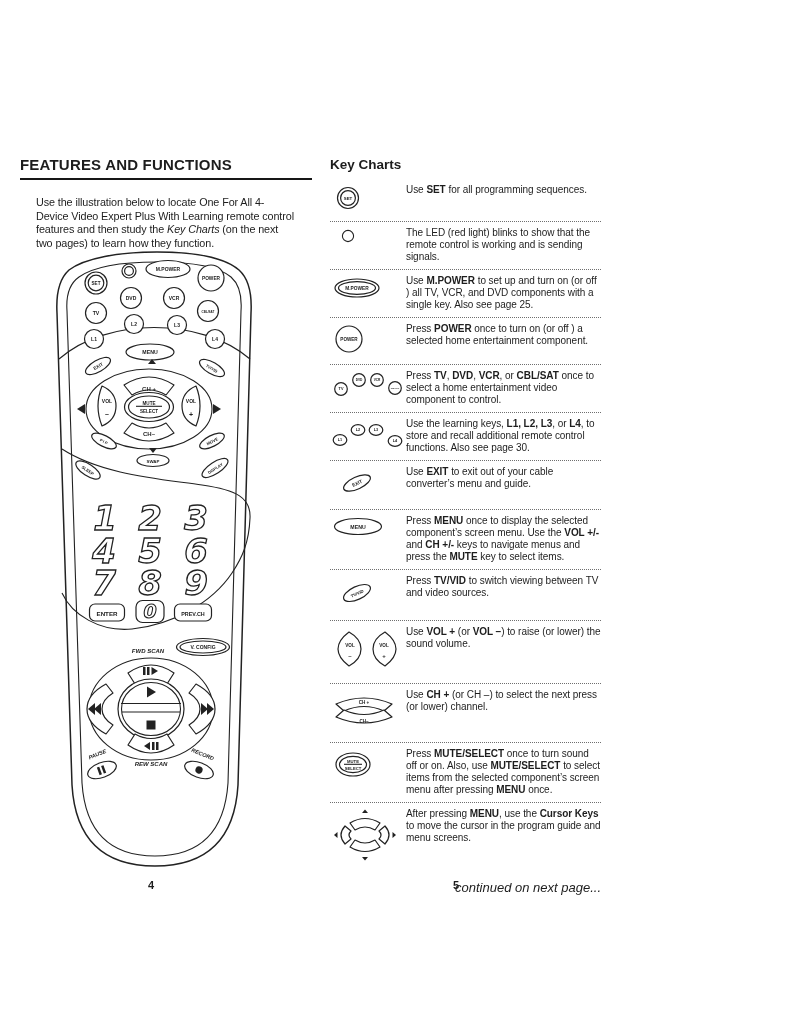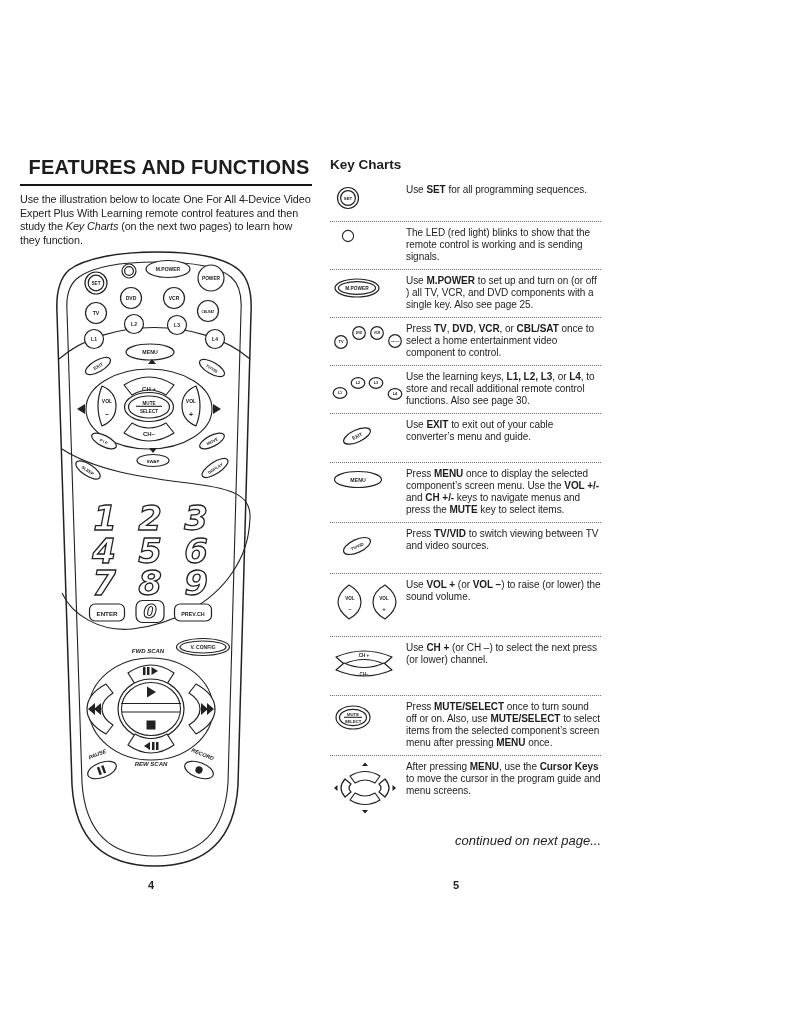--- a/index.html
+++ b/index.html
@@ -1,22 +1,22 @@
 <!DOCTYPE html>
 <html><head>
 <meta charset="utf-8">
 <style>
   html,body{margin:0;padding:0;background:#fff;}
   .page{position:relative;width:800px;height:1036px;background:#ffffff;overflow:hidden;
         font-family:"Liberation Sans",sans-serif;color:#1d1d1d;}
   
   .left-col{position:absolute;left:20px;top:156px;width:292px;}
-  .h-features{font-size:20px;font-weight:700;letter-spacing:.2px;margin:0 0 5px 6px;text-align:center;}
+  .h-features{font-size:15px;font-weight:700;letter-spacing:.2px;margin:0 0 5px 0;}
   .rule{border:0;border-top:2px solid #161616;margin:0 0 7px 0;}
-  .intro{font-size:10.8px;line-height:13.6px;letter-spacing:-.1px;margin:0;}
+  .intro{font-size:10.8px;line-height:13.6px;letter-spacing:-.1px;margin:16px;}
   .pnum{position:absolute;top:879px;font-size:11px;font-weight:700;}
   .pnum.left{left:148px;}
   .pnum.right{left:453px;}
   
   .right-col{position:absolute;left:330px;top:157px;width:271px;}
   .h-keycharts{font-size:13.5px;font-weight:700;margin:0 0 7px 0;}
   .krow{display:grid;grid-template-columns:76px 1fr;align-items:start;
         border-bottom:1px dotted #6f6f6f;padding:5px 0 6px 0;}
   .krow.last{border-bottom:none;}
   .kicon{padding-top:1px;padding-left:2px;}
@@ -232,20 +232,29 @@
       <div class="kicon">
         <svg width="66" height="24">
             <ellipse class="ks" cx="25" cy="12" rx="22" ry="9"></ellipse>
             <ellipse class="ks" cx="25" cy="12" rx="18.5" ry="6.3"></ellipse>
             <text class="rt" font-size="4.8" x="25" y="13.8">M.POWER</text>
           </svg>
       </div>
       <div class="ktext"><span>Use </span><span style="font-weight: 700;">M.POWER</span><span> to set up and turn on (or off ) all TV, VCR, and DVD components with a single key. Also see page 25.</span></div>
     </div>
 
+    <div class="krow">
+      <div class="kicon">
+        <svg width="66" height="30">
+            <circle class="ks" cx="17" cy="15" r="13"></circle>
+            <text class="rt" font-size="4.6" x="17" y="17">POWER</text>
+          </svg>
+      </div>
+      <div class="ktext"><span>Press </span><span style="font-weight: 700;">POWER</span><span> once to turn on (or off ) a selected home entertainment component.</span></div>
+    </div>
 
     <div class="krow">
       <div class="kicon">
         <svg width="74" height="28">
           <circle class="ks" cx="9" cy="18" r="6.3"></circle>
             <text class="rt" font-size="3.8" x="9" y="19.4">TV</text>
           <circle class="ks" cx="27" cy="9" r="6.3"></circle>
             <text class="rt" font-size="3.2" x="27" y="10.4">DVD</text>
           <circle class="ks" cx="45" cy="9" r="6.3"></circle>
             <text class="rt" font-size="3.2" x="45" y="10.4">VCR</text>

